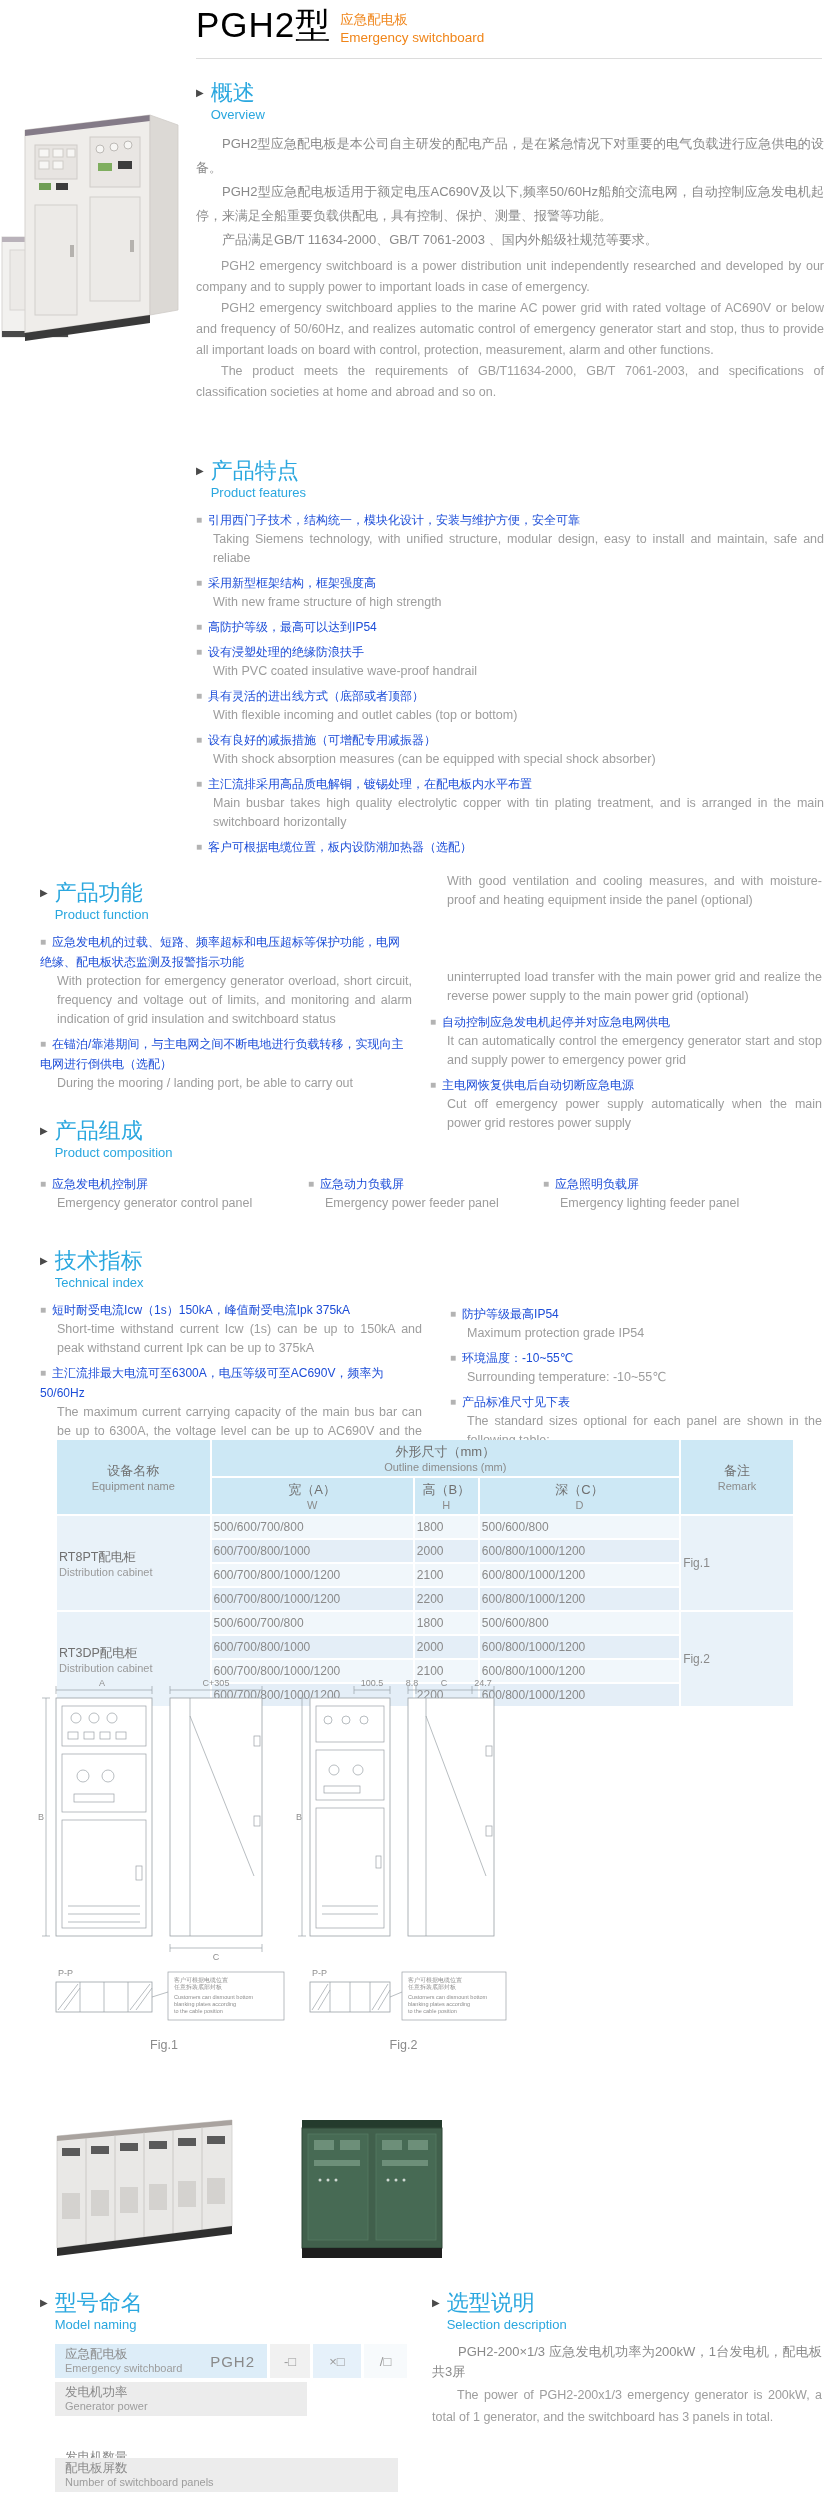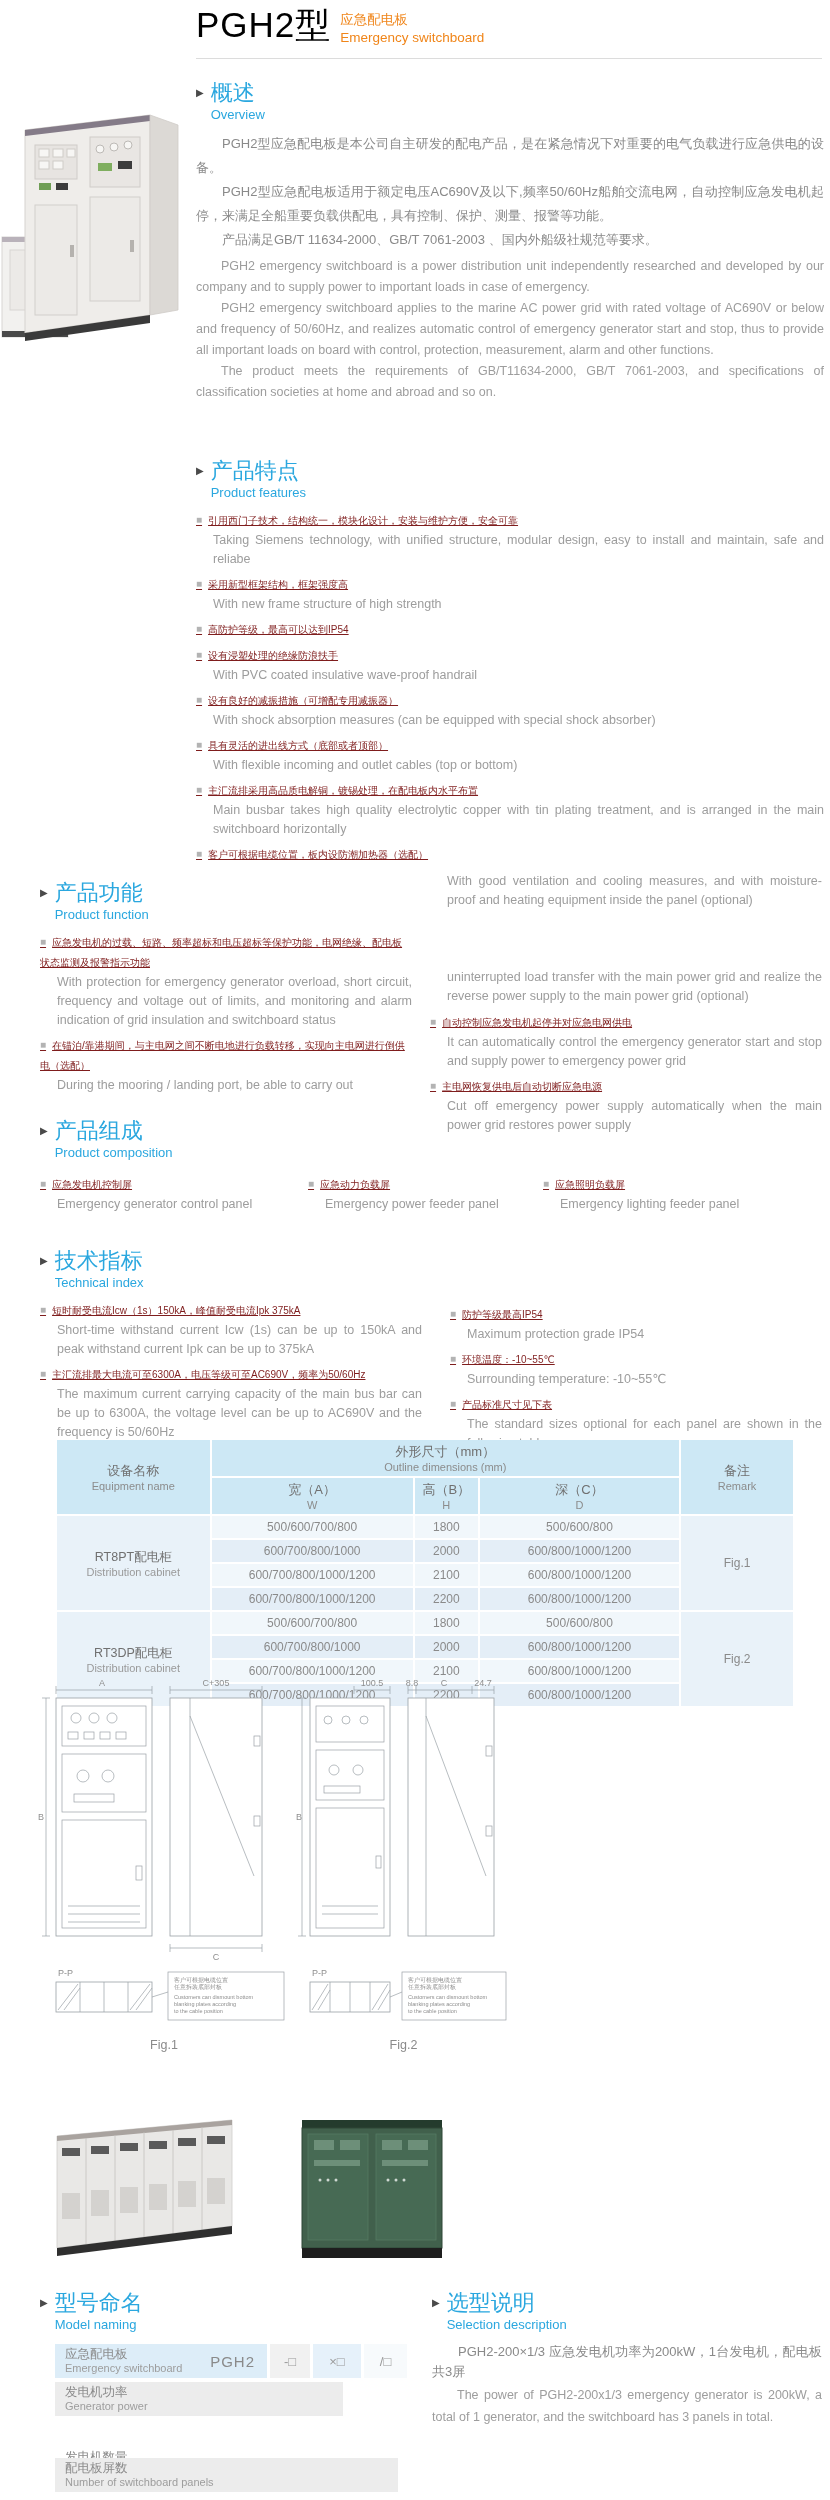--- a/index.html
+++ b/index.html
@@ -19,21 +19,21 @@
   .sec-en{font-size:13px;color:#2aa7df;margin-top:2px;}
 
   
   .overview{position:absolute;left:196px;top:80px;width:628px;}
   .overview p{margin:0;text-indent:2em;text-align:justify;}
   .overview p.cn{color:#8a8a8a;font-size:13px;line-height:24px;}
   .overview p.en{color:#9d9d9d;font-size:12.5px;line-height:21px;}
   .overview p.gap{margin-top:4px;}
 
   
-  .li-cn{color:#7f1d1d;font-size:10px;line-height:20px;text-decoration:underline;}
+  .li-cn{color:#1d4ed8;font-size:12px;line-height:20px;}
   .li-cn::before{content:"■";color:#b3b3b3;font-size:10px;margin-right:6px;vertical-align:1px;}
   .li-en{color:#9d9d9d;font-size:12.5px;line-height:19px;padding-left:17px;text-align:justify;}
   .f-item{margin-bottom:5px;}
 
   .features{position:absolute;left:196px;top:458px;width:628px;}
 
   .function-left{position:absolute;left:40px;top:880px;width:372px;}
   .function-right{position:absolute;left:430px;top:872px;width:392px;}
   .cont{margin-top:58px;}
 
@@ -45,21 +45,21 @@
   .technical{position:absolute;left:40px;top:1248px;width:782px;}
   .tech-cols{position:relative;margin-top:6px;}
   .tech-left{width:382px;}
   .tech-right{position:absolute;left:410px;top:4px;width:372px;}
 
   
   .size-table{position:absolute;left:55px;top:1438px;width:740px;border-collapse:separate;border-spacing:2px;table-layout:fixed;}
   .size-table th{background:#cde8f5;font-weight:normal;padding:3px 2px;}
   .size-table .hcn{font-size:13px;color:#707070;}
   .size-table .hen{font-size:11px;color:#8c8c8c;}
-  .size-table td{font-size:12px;color:#8a8a8a;text-align:center;padding:2px;height:18px;}
+  .size-table td{font-size:12px;color:#8a8a8a;padding:2px;height:18px;}
   .row-a td{background:#f1f7fb;}
   .row-b td{background:#e4eef7;}
   td.td-side{background:#e9f2f9 !important;}
   .td-side .hcn{font-size:12.5px;}
   .td-side .hen{font-size:11px;color:#9a9a9a;}
 
   
   .fig-block1{position:absolute;left:38px;top:1676px;width:252px;}
   .fig-block2{position:absolute;left:296px;top:1676px;width:215px;}
   .fig-label{text-align:center;color:#8a8a8a;font-size:12.5px;margin-top:6px;}
@@ -81,21 +81,21 @@
   .n-band{display:flex;flex-direction:column;justify-content:center;padding-left:10px;box-sizing:border-box;}
   .n-cn{font-size:12.5px;color:#8a8a8a;line-height:15px;}
   .n-en{font-size:11px;color:#9d9d9d;line-height:13px;}
   .n-band1{width:212px;background:#ddedf8;display:flex;flex-direction:row;align-items:center;justify-content:space-between;padding:0 12px 0 10px;box-sizing:border-box;}
   .n-lab{display:flex;flex-direction:column;justify-content:center;}
   .n-code{font-size:15px;color:#8a8a8a;letter-spacing:1px;}
   .n-sym{margin-left:3px;display:flex;align-items:center;justify-content:center;color:#9a9a9a;font-size:13px;}
   .n-sym1{width:40px;background:#f1f1f1;}
   .n-sym2{width:48px;background:#e6f1fa;}
   .n-sym3{width:43px;background:#f7fafc;}
-  .n-row2{width:288px;background:#ececec;}
+  .n-row2{width:252px;background:#ececec;}
   .n-row3{width:300px;background:#ddedf8;margin-top:44px;}
   .n-row4{width:343px;background:#ececec;}
 
   
   .selection{position:absolute;left:432px;top:2290px;width:390px;}
   .selection p{margin:0;text-indent:2em;text-align:justify;}
   .selection p.cn{color:#8a8a8a;font-size:13px;line-height:20px;}
   .selection p.en{color:#9d9d9d;font-size:12.5px;line-height:22px;margin-top:2px;}
 </style>
 </head>
@@ -178,26 +178,26 @@
       <div class="li-en">With new frame structure of high strength</div>
     </div>
     <div class="f-item">
       <div class="li-cn">高防护等级，最高可以达到IP54</div>
     </div>
     <div class="f-item">
       <div class="li-cn">设有浸塑处理的绝缘防浪扶手</div>
       <div class="li-en">With PVC coated insulative wave-proof handrail</div>
     </div>
     <div class="f-item">
+      <div class="li-cn">具有灵活的进出线方式（底部或者顶部）</div>
+      <div class="li-en">With flexible incoming and outlet cables (top or bottom)</div>
+    </div>
+    <div class="f-item">
       <div class="li-cn">设有良好的减振措施（可增配专用减振器）</div>
       <div class="li-en">With shock absorption measures (can be equipped with special shock absorber)</div>
-    </div>
-    <div class="f-item">
-      <div class="li-cn">具有灵活的进出线方式（底部或者顶部）</div>
-      <div class="li-en">With flexible incoming and outlet cables (top or bottom)</div>
     </div>
     <div class="f-item">
       <div class="li-cn">主汇流排采用高品质电解铜，镀锡处理，在配电板内水平布置</div>
       <div class="li-en">Main busbar takes high quality electrolytic copper with tin plating treatment, and is arranged in the main switchboard horizontally</div>
     </div>
     <div class="f-item">
       <div class="li-cn">客户可根据电缆位置，板内设防潮加热器（选配）</div>
     </div>
   </div>
 

